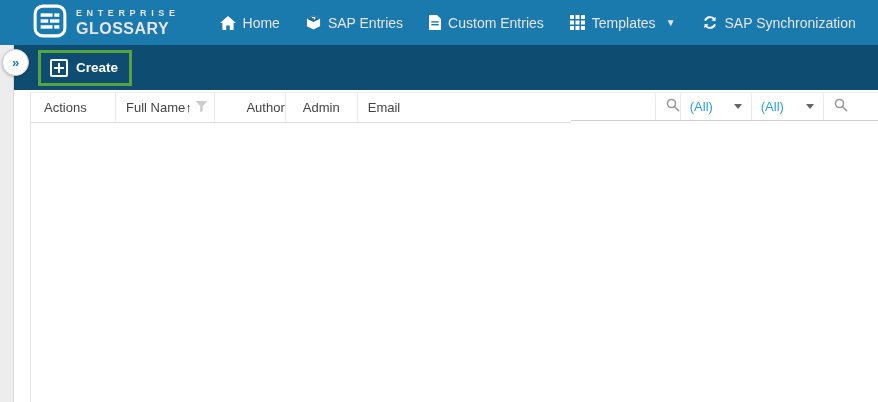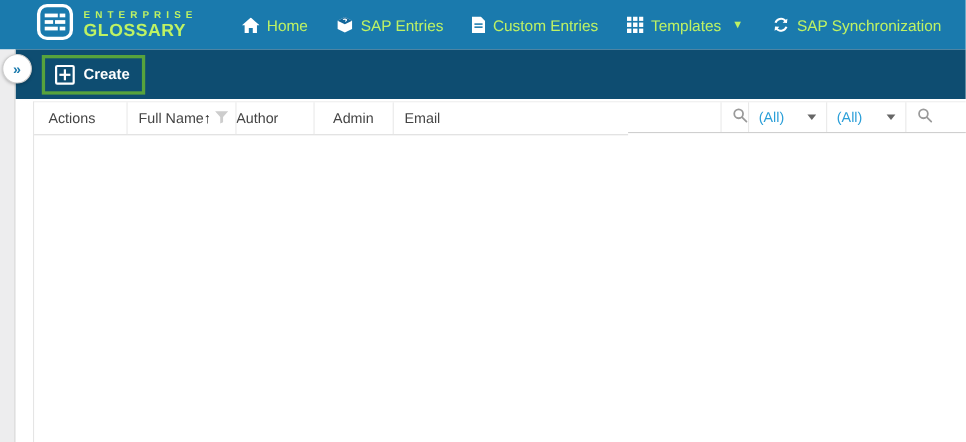--- a/index.html
+++ b/index.html
@@ -6,21 +6,21 @@
   body{
     width:878px;height:402px;overflow:hidden;background:#fff;
     font-family:"Liberation Sans",sans-serif;
     -webkit-font-smoothing:antialiased;
   }
   .app{position:relative;width:878px;height:402px;
     --navbar-bg:#1a7aad;--toolbar-bg:#0e4d71;--green:#57a33c;--link-blue:#2b9fd8;
   }
 
   
-  .navbar{height:45px;background:var(--navbar-bg);display:flex;align-items:center;color:#bef264;}
+  .navbar{height:45px;background:var(--navbar-bg);display:flex;align-items:center;color:#e5e5e5;}
   .logo{display:flex;align-items:center;gap:9px;margin-left:33px;cursor:pointer;}
   .logo-text{display:flex;flex-direction:column;line-height:1;}
   .logo-top{font-size:9px;letter-spacing:4.6px;font-weight:600;margin-bottom:3px;}
   .logo-bottom{font-size:16px;font-weight:700;letter-spacing:.5px;}
   .nav{display:flex;align-items:center;gap:26px;margin-left:40px;font-size:14px;}
   .nav-item{display:flex;align-items:center;gap:7px;cursor:pointer;white-space:nowrap;}
   .nav-item svg{display:block;}
   .nav-caret{font-size:10px;margin-left:3px;line-height:1;}
 
   
@@ -46,21 +46,21 @@
   .grid{position:absolute;top:92px;left:30px;right:0;bottom:0;display:flex;flex-direction:row;
     border-left:1px solid #e5e5e5;border-top:1px solid #eee;font-size:13px;color:#333;background:#fff;}
   .tr{display:flex;border-bottom:1px solid #e7e7e7;flex:0 0 auto;}
   .tr.header{height:29px;color:#444;border-bottom:1px solid #dcdcdc;}
   .tr.filter{height:27px;border-bottom:1px solid #cfcfcf;}
   .tr.data{height:27px;}
   .tr.spacer{flex:1 1 auto;border-bottom:none;}
   .td{display:flex;align-items:center;box-sizing:border-box;border-right:1px solid #e9e9e9;overflow:hidden;}
   .col-actions{width:85px;padding-left:13px;}
   .col-name{flex:1;padding-left:10px;}
-  .col-author{width:71px;justify-content:flex-start;}
+  .col-author{width:71px;justify-content:flex-end;}
   .col-admin{width:72px;justify-content:center;}
   .col-email{width:213px;padding-left:10px;border-right:none;text-align:center;}
   .th{font-weight:400;}
   .name-header{justify-content:space-between;padding-right:6px;}
   .sort-wrap{display:flex;align-items:center;gap:3px;}
   .sort-arrow{font-size:13px;color:#222;line-height:1;}
   .filter-select{display:flex;align-items:center;justify-content:space-between;width:100%;
     padding:0 9px;color:var(--link-blue);cursor:pointer;}
   .dd-caret{width:0;height:0;border-left:4px solid transparent;border-right:4px solid transparent;border-top:5px solid #666;}
   .search-cell{cursor:text;}

